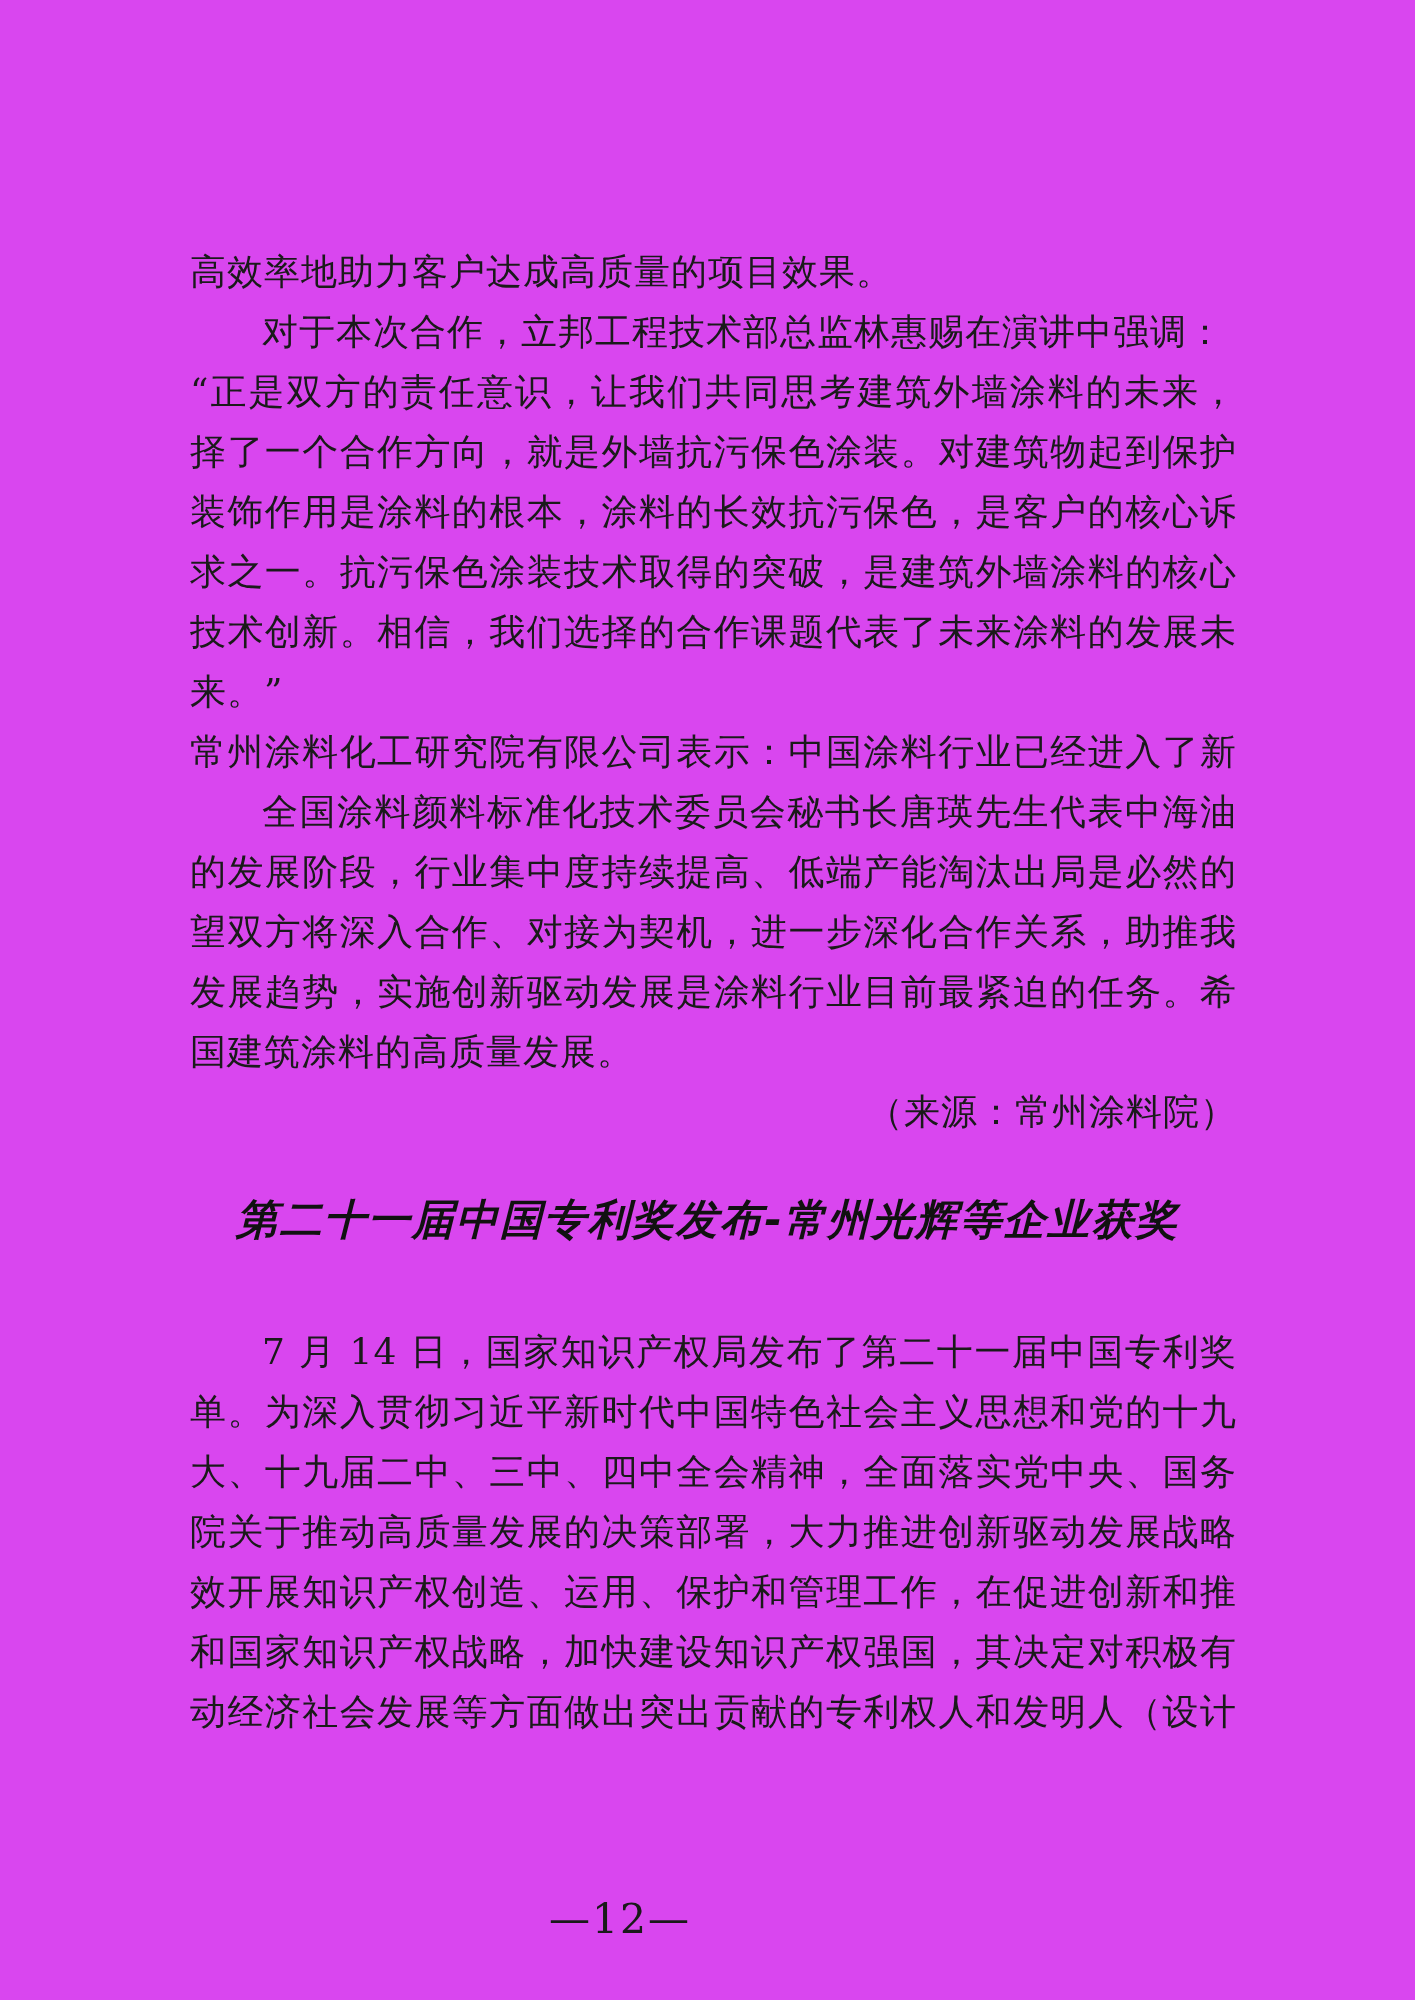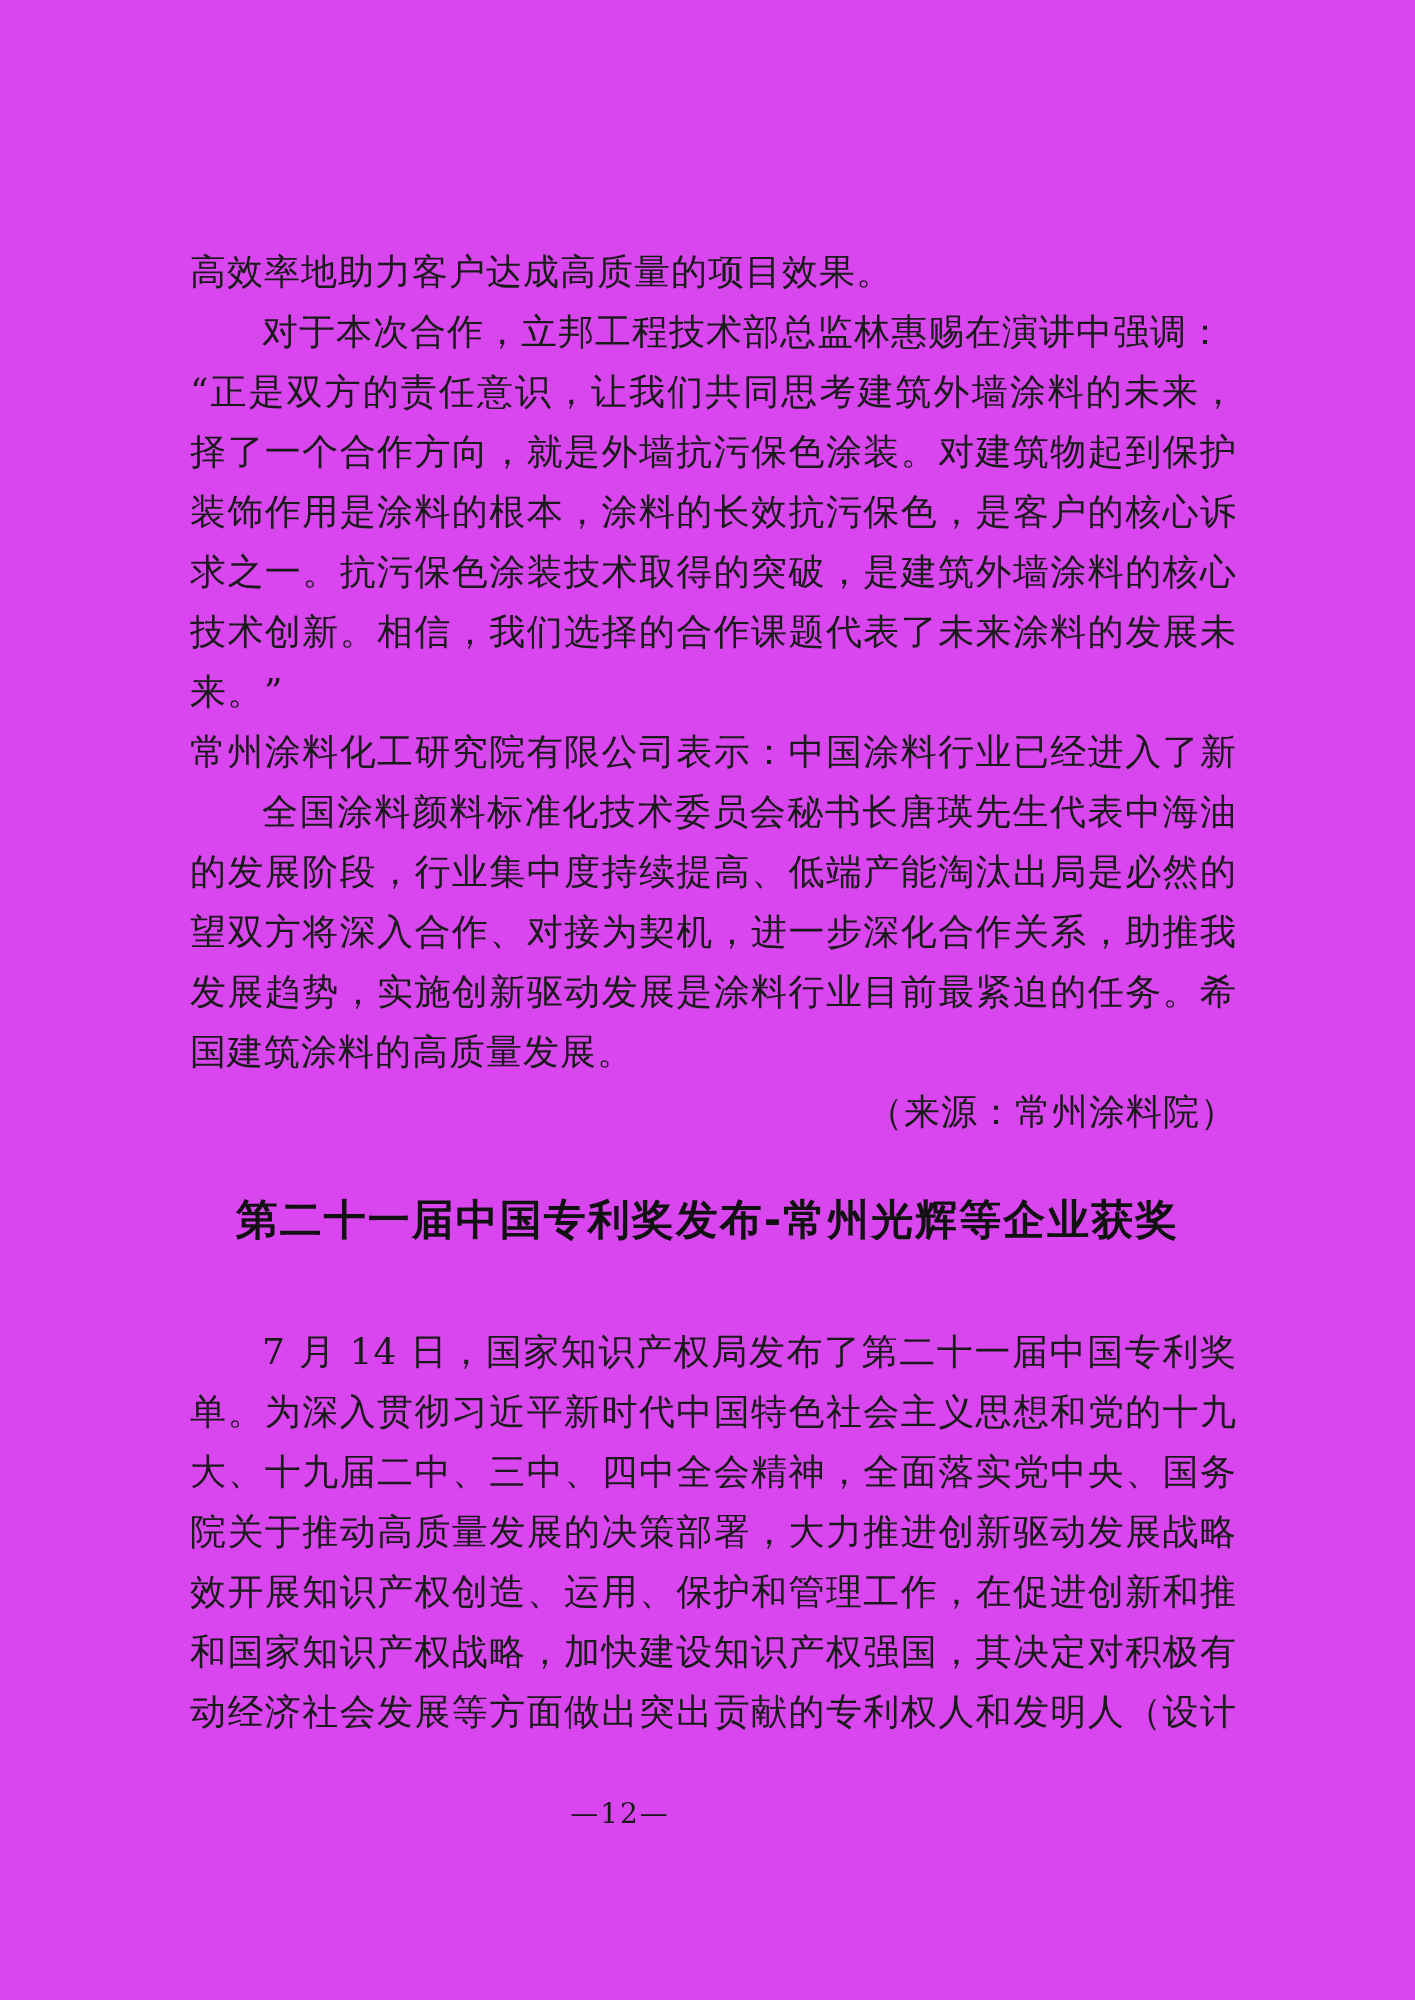--- a/index.html
+++ b/index.html
@@ -45,32 +45,33 @@
   .section-heading {
     position: absolute;
     top: 1190px;
     left: 0;
     width: 1415px;
     height: 60px;
     line-height: 60px;
     text-align: center;
     font-size: 42px;
     font-weight: 700;
+    font-style: italic;
     letter-spacing: 2px;
     color: #111111;
   }
   .page-footer {
     position: absolute;
-    top: 1789px;
+    top: 1894px;
     left: 0;
     width: 1240px;
     height: 50px;
     line-height: 50px;
     text-align: center;
-    font-size: 28px;
+    font-size: 41px;
     letter-spacing: 2px;
     color: #1a1a1a;
   }
 </style>
 </head>
 <body>
 
 <div class="page">
 
   <div class="body-text content-prev">

